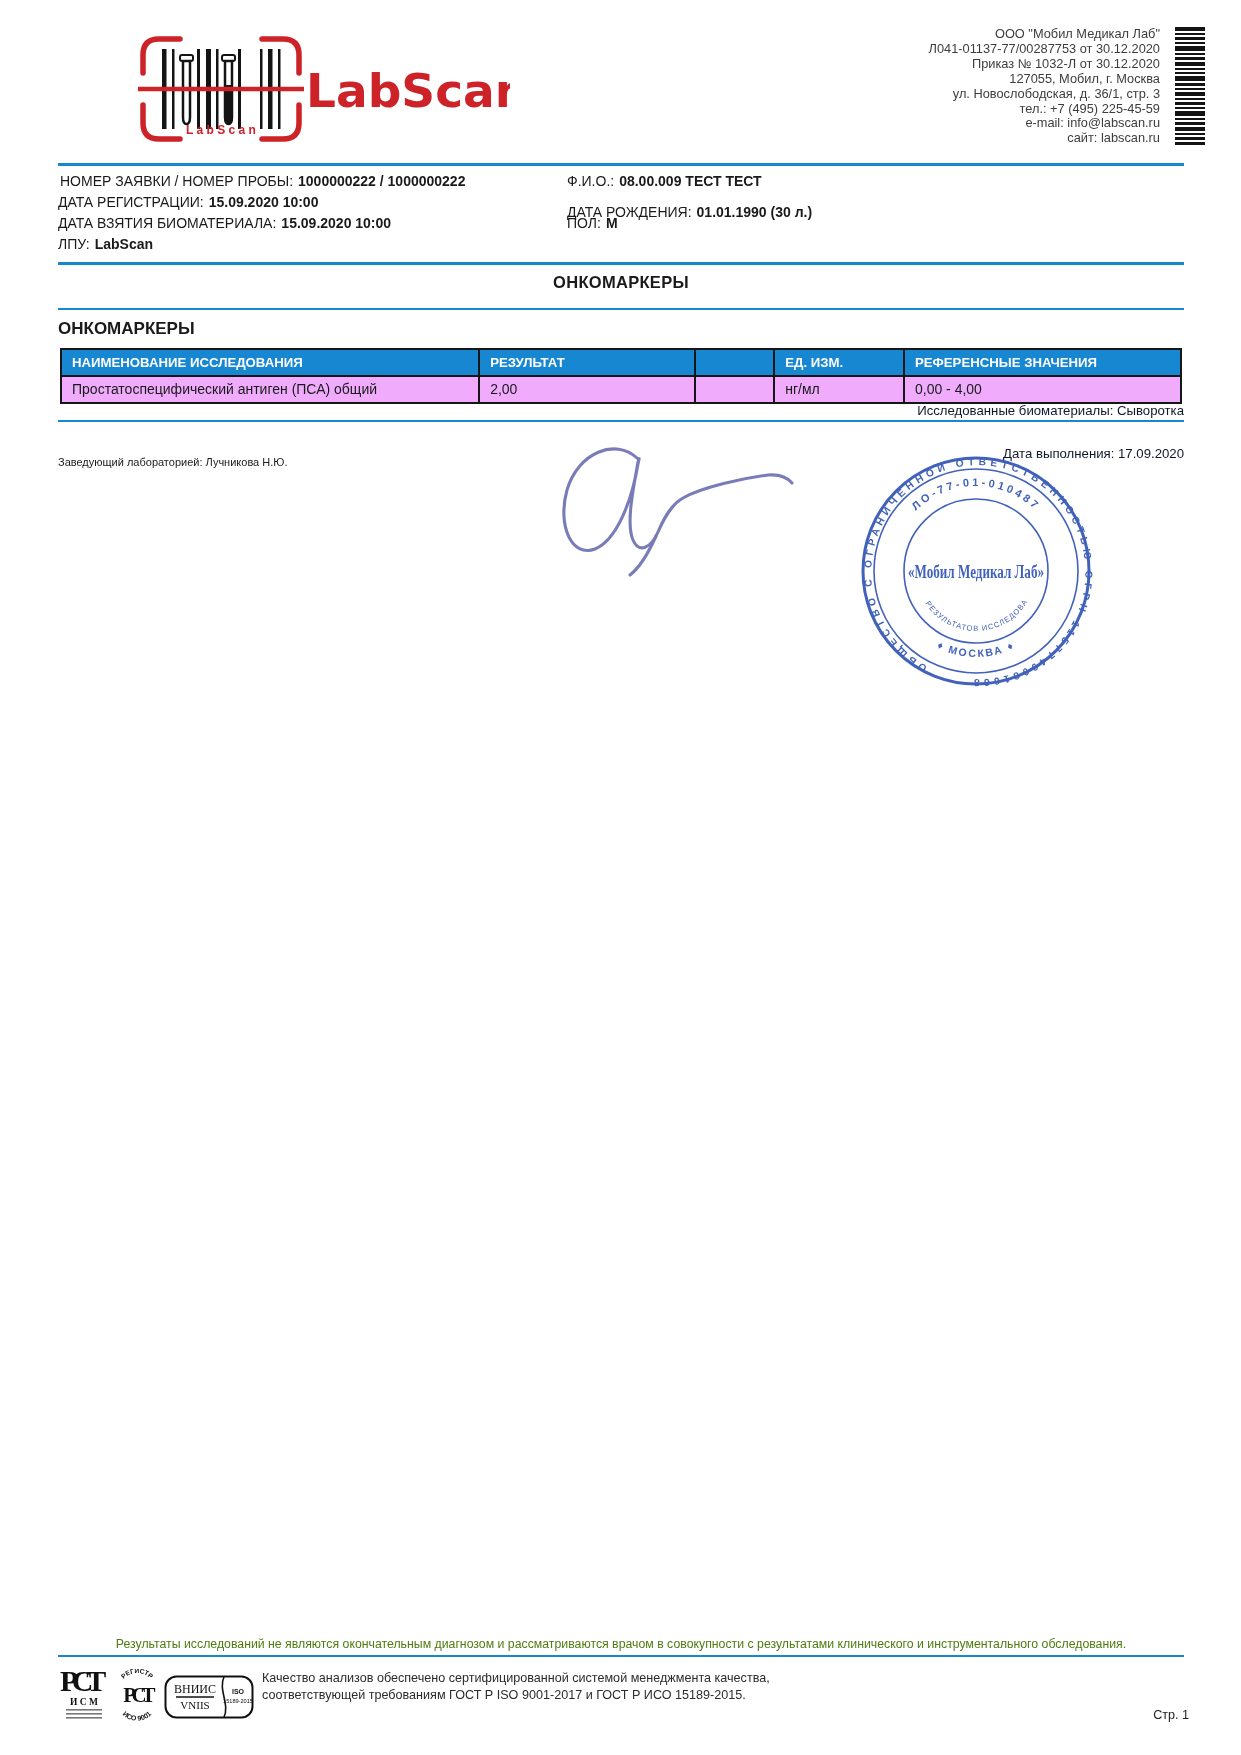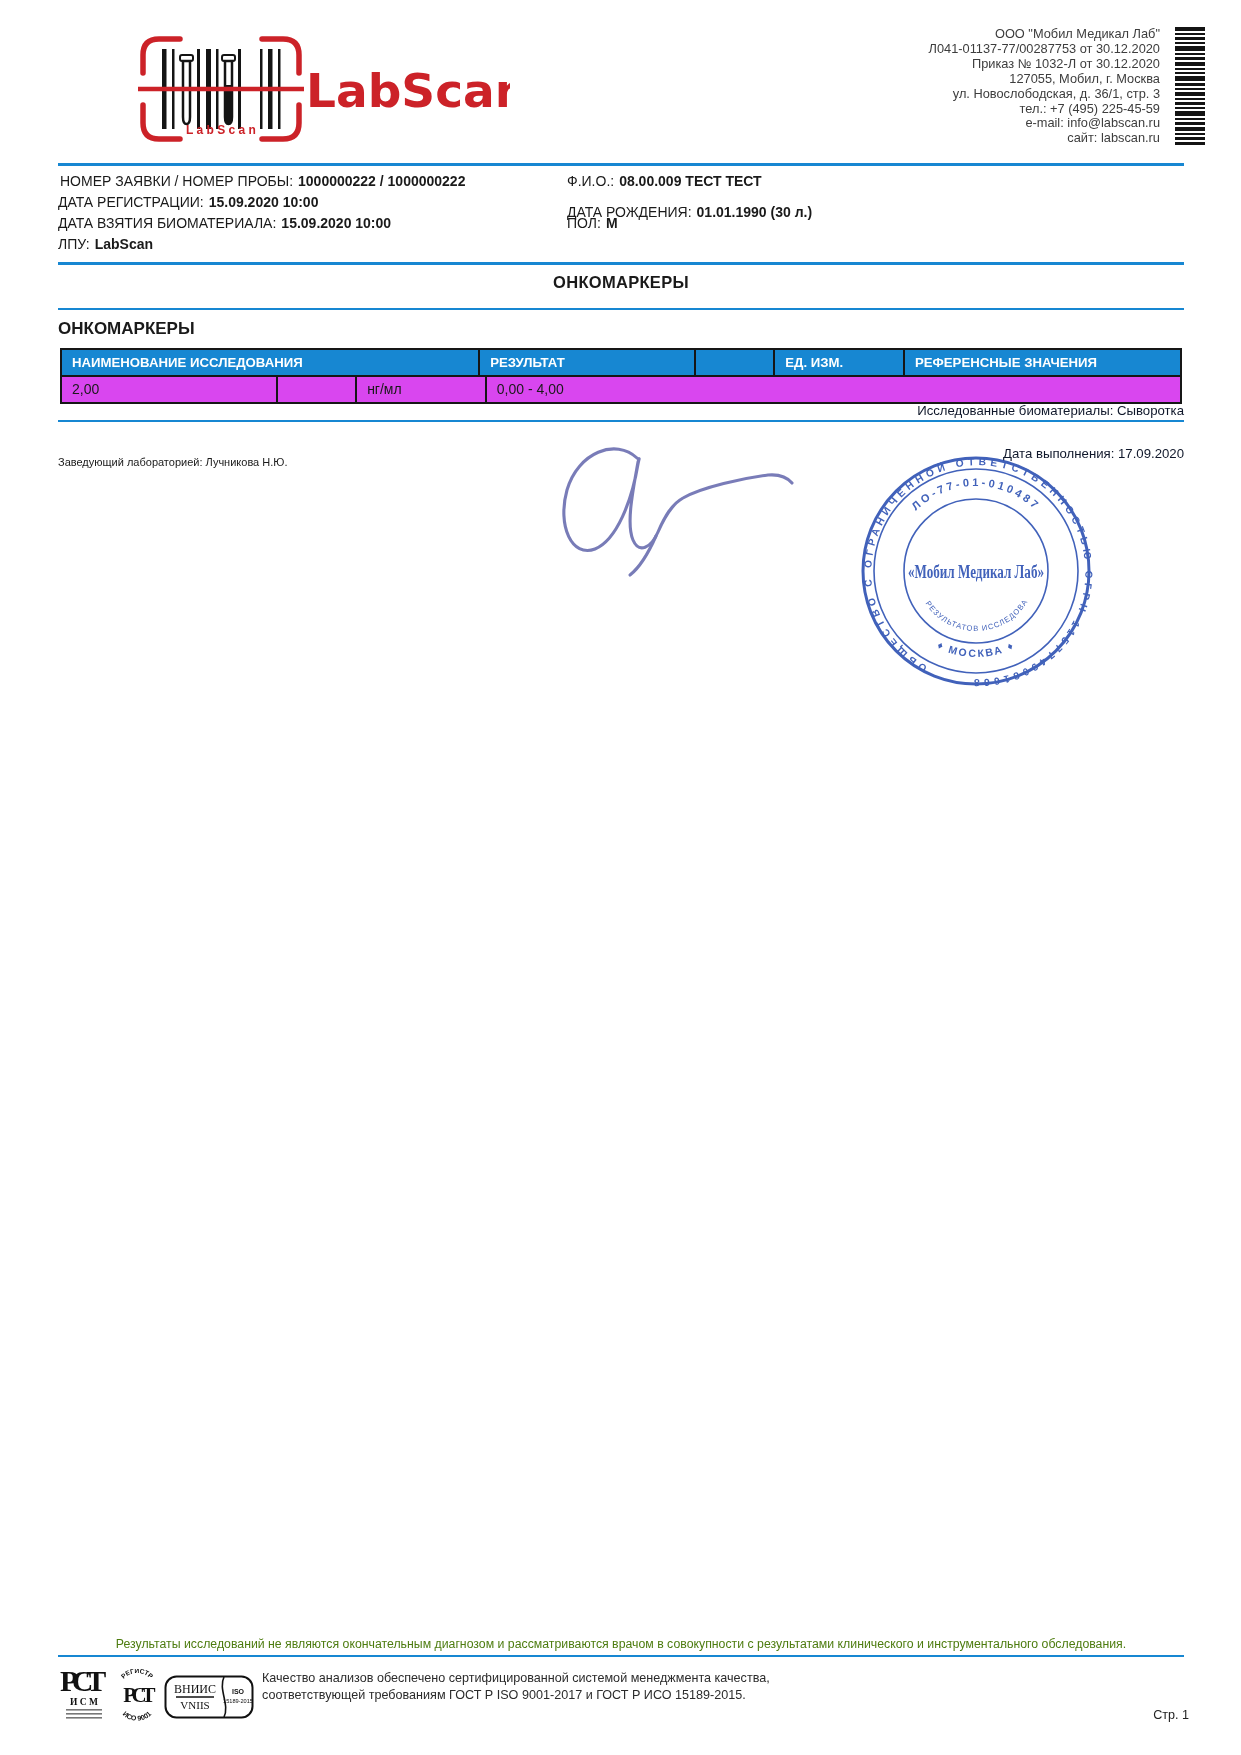--- a/index.html
+++ b/index.html
@@ -23,21 +23,21 @@
   .pline { position:absolute; font-size:14px; white-space:nowrap; }
   .pline .lbl { font-weight:normal; }
   .pline .val { font-weight:bold; margin-left:5px; }
 
   .doc-title { position:absolute; left:58px; width:1126px; text-align:center;
     font-size:16.5px; font-weight:bold; letter-spacing:.3px; }
   .section-title { position:absolute; left:58px; font-size:17px; font-weight:bold; }
 
   
   .lab-table { position:absolute; left:60px; top:348px; width:1122px;
-    border:2px solid #161616; background:#d946ef; }
+    border:2px solid #161616; background:#f0abfc; }
   .lab-tr { display:flex; }
   .lab-tr.head { border-bottom:2px solid #161616; }
   .lab-cell { border-right:2px solid #161616; }
   .lab-cell:last-child { border-right:none; }
   .c1 { width:37.4%; } .c2 { width:19.3%; } .c3 { width:7.1%; }
   .c4 { width:11.6%; } .c5 { width:24.6%; }
   .lab-th { background:#1787d2; color:#fff; font-weight:bold; font-size:13.2px;
     padding:5px 4px 5px 10px; white-space:nowrap; overflow:hidden; }
   .lab-td { font-size:14px; padding:4px 4px 5px 10px; white-space:nowrap; }
 
@@ -159,20 +159,21 @@
 
   <div class="lab-table">
     <div class="lab-tr head">
       <div class="lab-cell lab-th c1">НАИМЕНОВАНИЕ ИССЛЕДОВАНИЯ</div>
       <div class="lab-cell lab-th c2">РЕЗУЛЬТАТ</div>
       <div class="lab-cell lab-th c3"></div>
       <div class="lab-cell lab-th c4">ЕД. ИЗМ.</div>
       <div class="lab-cell lab-th c5">РЕФЕРЕНСНЫЕ ЗНАЧЕНИЯ</div>
     </div>
     <div class="lab-tr">
+      <div class="lab-cell lab-td c1">Простатоспецифический антиген (ПСА) общий</div>
       <div class="lab-cell lab-td c2">2,00</div>
       <div class="lab-cell lab-td c3"></div>
       <div class="lab-cell lab-td c4">нг/мл</div>
       <div class="lab-cell lab-td c5">0,00 - 4,00</div>
     </div>
   </div>
 
   <div class="note-right" style="top:403px;">Исследованные биоматериалы: Сыворотка</div>
   <div class="rule thin" style="top:420px;"></div>
   <div class="note-right" style="top:446px;">Дата выполнения: 17.09.2020</div>

